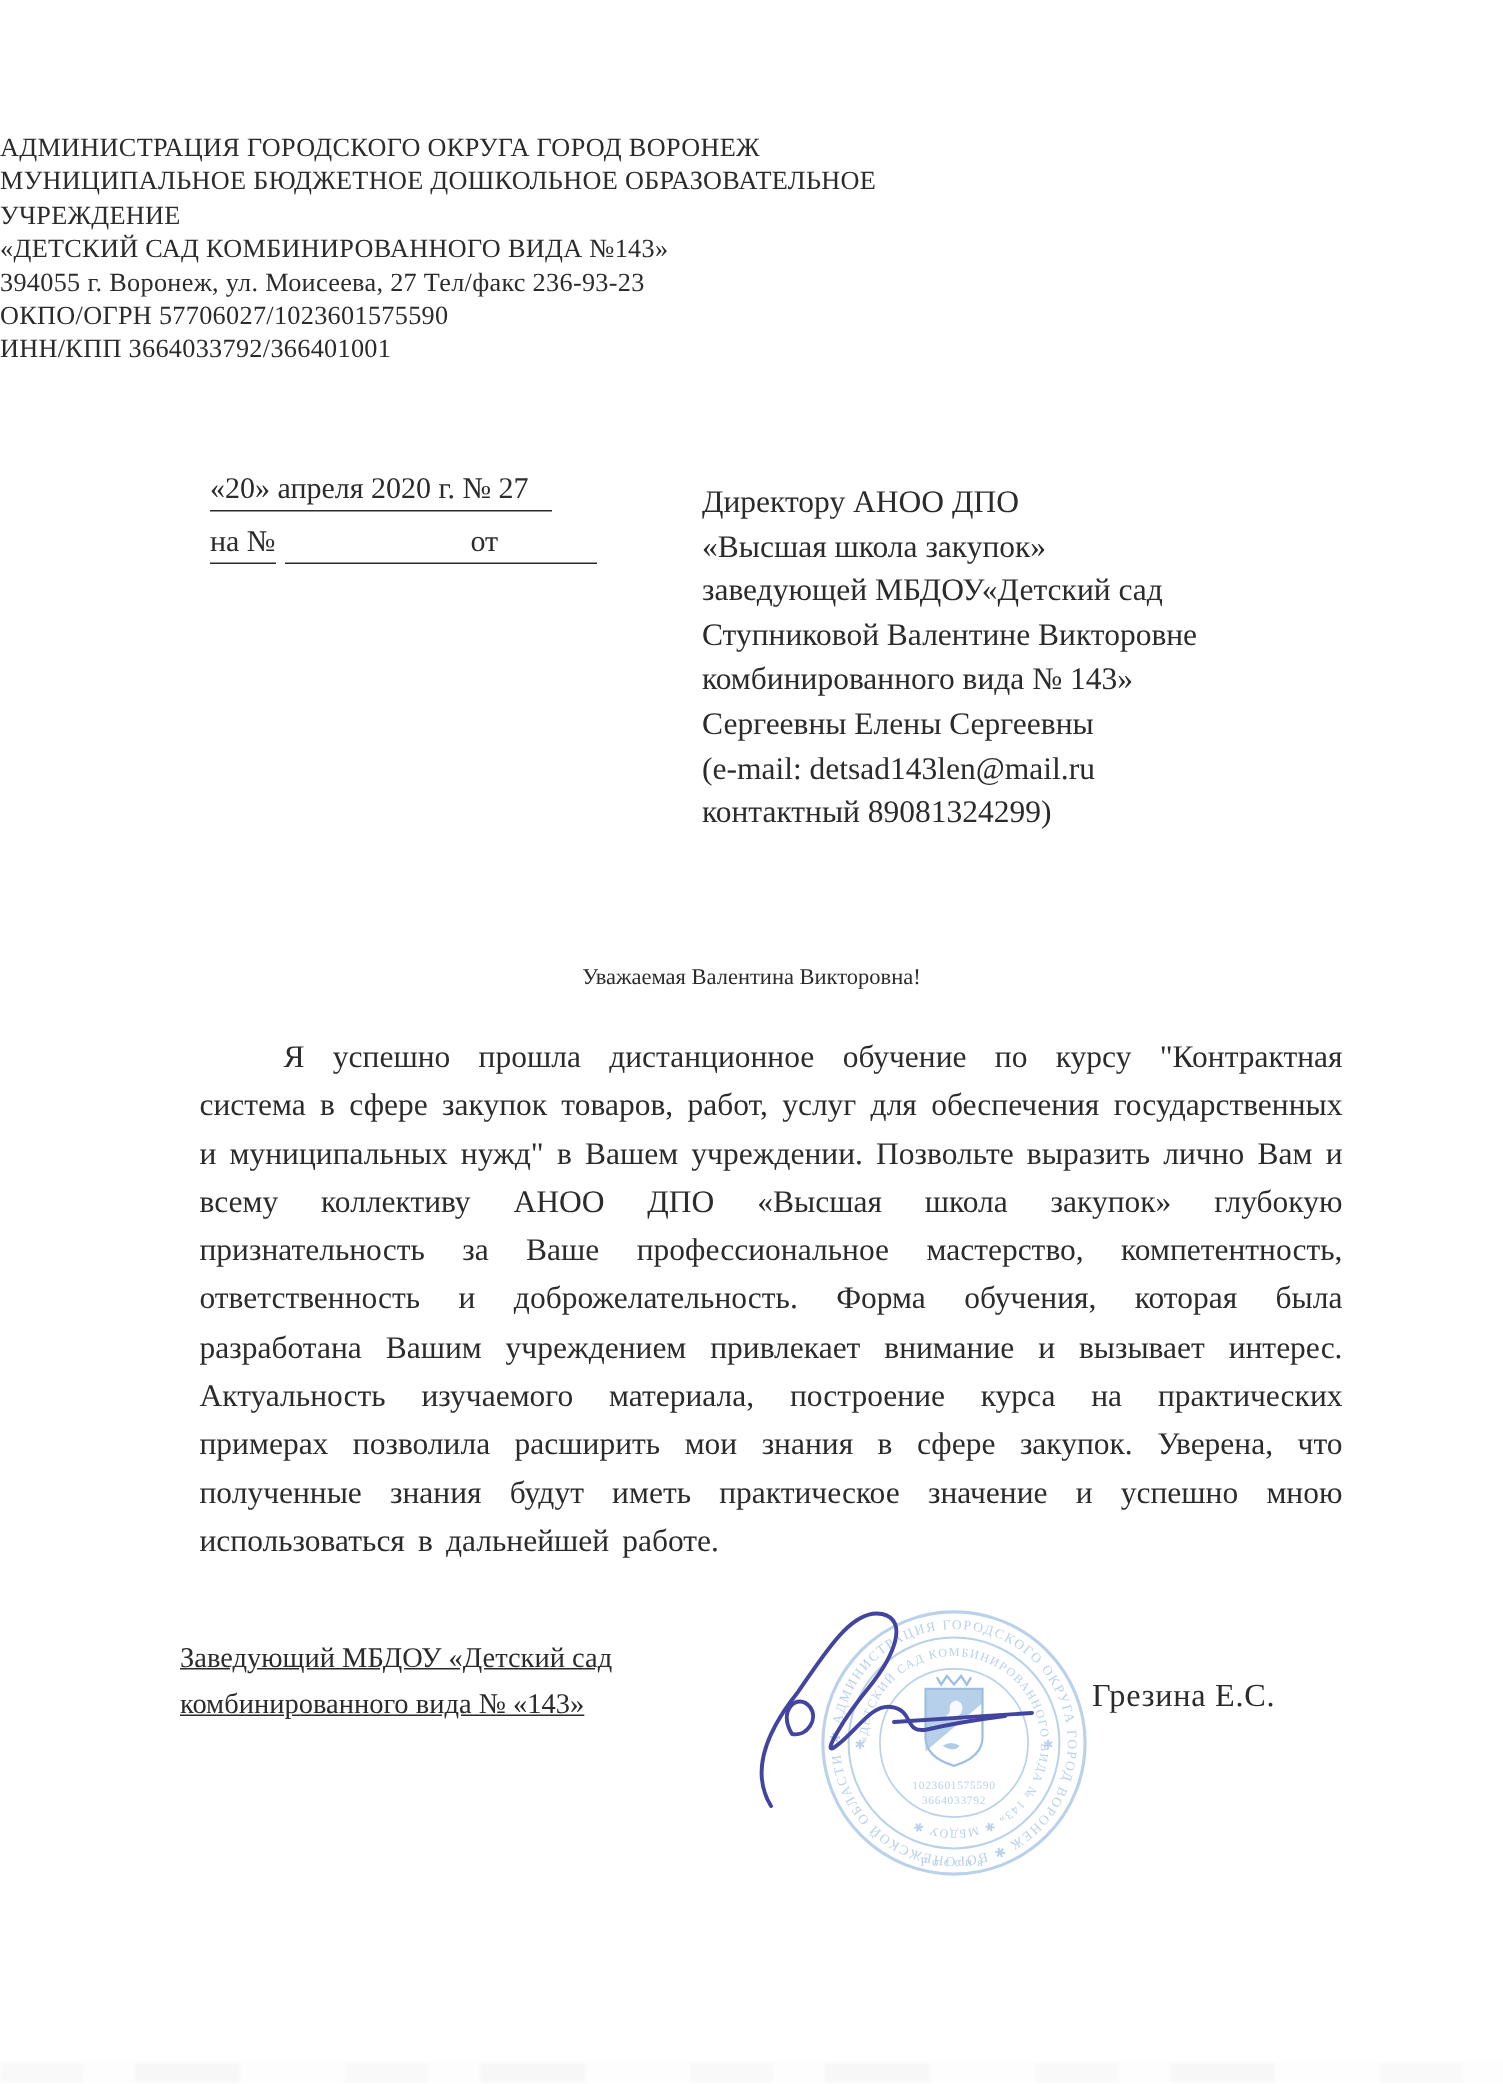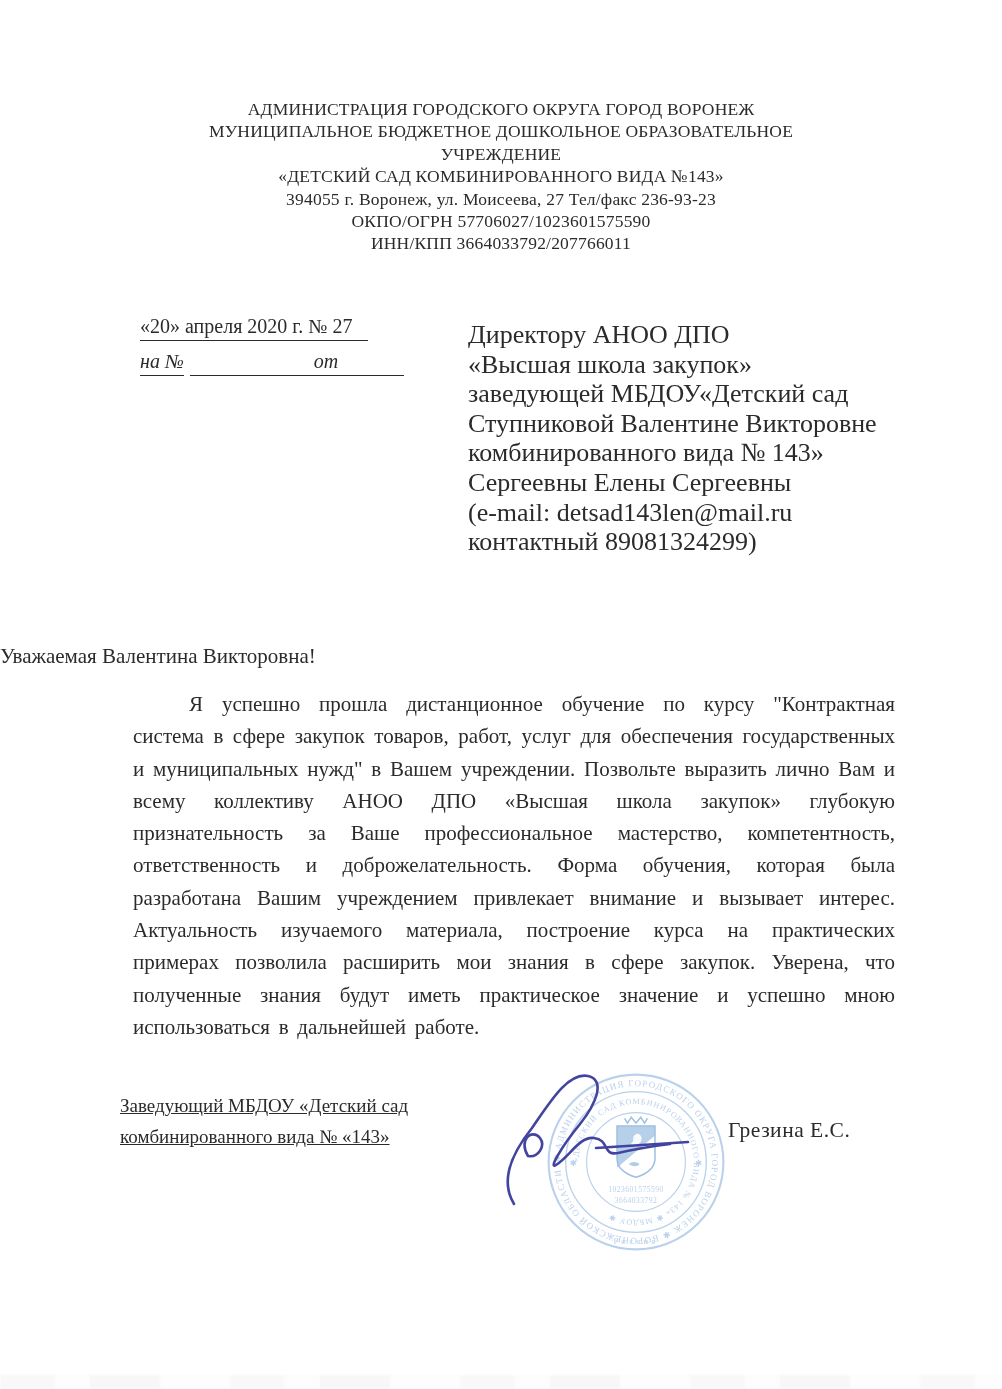--- a/index.html
+++ b/index.html
@@ -18,71 +18,70 @@
     color: var(--ink-color, #2b2b2b);
   }
   
   .scan-text { filter: blur(0.25px); }
 
   .letterhead {
     position: absolute;
     top: 87px;
     left: 0;
     width: 100%;
-    text-align: center;
+    text-align: left;
     font-size: 17.5px;
     line-height: 22.4px;
     letter-spacing: 0.2px;
-    margin-top: 11px;
   }
   .ref-block {
     position: absolute;
     top: 315px;
     left: 140px;
     font-size: 20px;
   }
   .ref-line1 { display: inline-block; }
   .ref-line1 .u-text {
     display: inline-block;
     border-bottom: 1.5px solid var(--ink-color, #2b2b2b);
     padding: 0 16px 2px 0;
     text-align: center;
   }
-  .ref-line2 { margin-top: 9px; white-space: nowrap; font-style: italic; }
+  .ref-line2 { margin-top: 9px; white-space: nowrap; }
   .ref-line2 .u-text {
     display: inline-block;
     border-bottom: 1.5px solid var(--ink-color, #2b2b2b);
     padding-bottom: 2px;
   }
   .blank-line {
     display: inline-block;
     border-bottom: 1.5px solid var(--ink-color, #2b2b2b);
     height: 20px;
     vertical-align: bottom;
   }
   .blank-1 { width: 124px; margin-left: 6px; }
   .blank-2 { width: 66px; }
 
   .recipient {
     position: absolute;
     top: 320px;
     left: 468px;
-    font-size: 26px;
+    font-size: 21px;
     line-height: 29.6px;
     width: 430px;
     font-family: Liberation Serif, serif;
   }
 
   .salutation {
     position: absolute;
     top: 644px;
     left: 0;
     width: 100%;
-    text-align: left;
-    font-size: 21px;
+    text-align: center;
+    font-size: 15px;
   }
 
   .body-par {
     position: absolute;
     top: 688px;
     left: 133px;
     width: 762px;
     font-size: 21px;
     line-height: 32.3px;
     text-align: justify;
@@ -141,21 +140,21 @@
 
 <div class="page">
 
   <div class="letterhead scan-text">
     <div>АДМИНИСТРАЦИЯ ГОРОДСКОГО ОКРУГА ГОРОД ВОРОНЕЖ</div>
     <div>МУНИЦИПАЛЬНОЕ БЮДЖЕТНОЕ ДОШКОЛЬНОЕ ОБРАЗОВАТЕЛЬНОЕ</div>
     <div>УЧРЕЖДЕНИЕ</div>
     <div>«ДЕТСКИЙ САД КОМБИНИРОВАННОГО ВИДА №143»</div>
     <div>394055 г. Воронеж, ул. Моисеева, 27 Тел/факс 236-93-23</div>
     <div>ОКПО/ОГРН 57706027/1023601575590</div>
-    <div>ИНН/КПП 3664033792/207766011</div>
+    <div>ИНН/КПП 3664033792/366401001</div>
   </div>
 
   <div class="ref-block scan-text">
     <div class="ref-line1">
       <span class="u-text">«20» апреля 2020 г.  № 27</span>
     </div>
     <div class="ref-line2">
       <span class="u-text">на №</span><span class="blank-line blank-1"></span><span class="u-text">от</span><span class="blank-line blank-2"></span>
     </div>
   </div>

